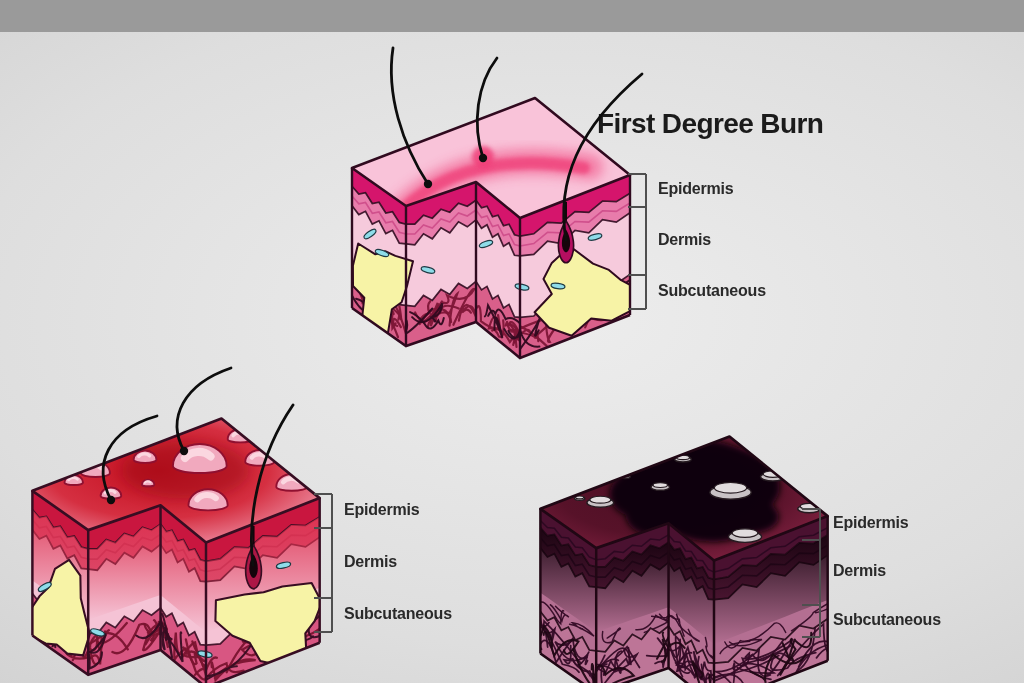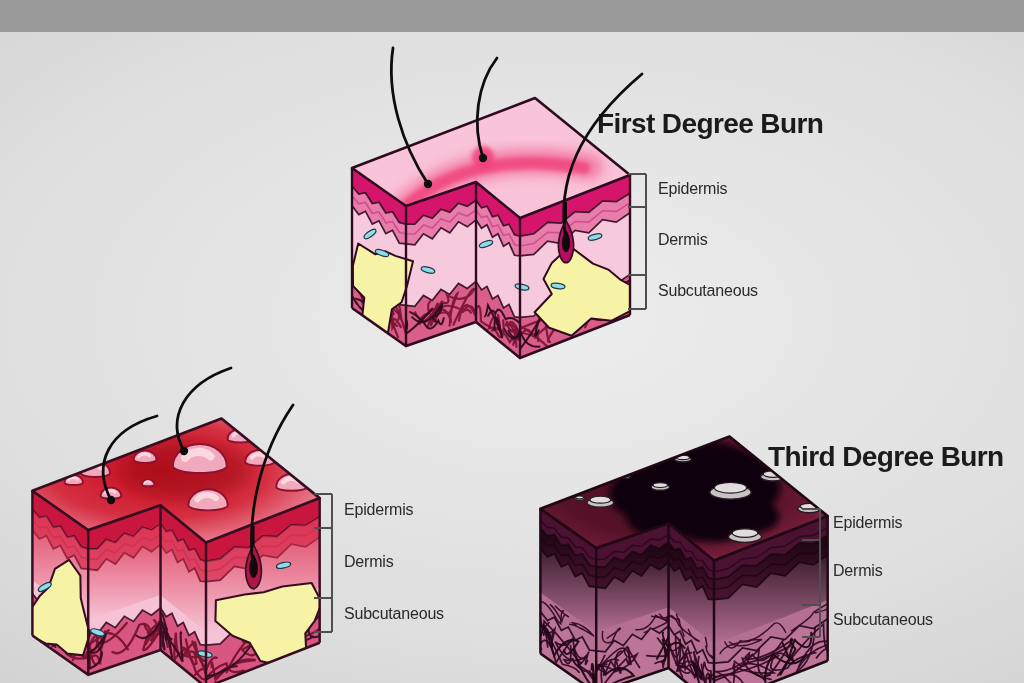--- a/index.html
+++ b/index.html
@@ -8,34 +8,33 @@
     background:radial-gradient(120% 100% at 54% 42%, #ededed 0%, #dedede 48%, #cdcdcd 82%, #c2c2c2 100%);margin-top:32px;}
   .title{position:absolute;margin:0;font-size:28px;font-weight:700;color:#1b1b1b;
     letter-spacing:-0.6px;white-space:nowrap;}
   #t0{left:597px;top:76px;}
   #t1{left:276px;top:388px;}
   #t2{left:768px;top:409px;}
   .blk{position:absolute;}
   #blk0{left:340px;top:58px;width:300px;height:285px;}
   #blk1{left:20px;top:378px;width:310px;height:295px;}
   #blk2{left:528px;top:396px;width:310px;height:295px;}
-  .layer-label{position:absolute;font-size:16px;font-weight:400;color:#2a2a2a;
+  .layer-label{position:absolute;font-size:16px;font-weight:700;color:#2a2a2a;
     letter-spacing:-0.2px;white-space:nowrap;text-align:center;}
   #lb00{left:658px;top:148px;} #lb01{left:658px;top:199px;} #lb02{left:658px;top:250px;}
   #lb10{left:344px;top:469px;} #lb11{left:344px;top:521px;} #lb12{left:344px;top:573px;}
   #lb20{left:833px;top:482px;} #lb21{left:833px;top:530px;} #lb22{left:833px;top:579px;}
   #ov{position:absolute;left:0;top:0;pointer-events:none;}
 </style>
 </head>
 <body>
 
 <div class="stage">
 
   <h2 class="title" id="t0">First Degree Burn</h2>
-  <h2 class="title" id="t2">Third Degree Burn</h2>
 
   <svg class="blk" id="blk0" viewBox="0 0 300 285">
       <defs>
         <clipPath id="c0t">
           <polygon points="12.0,78.0 195.0,8.0 290.0,85.0 180.0,128.0 136.0,92.0 66.0,116.0"></polygon>
         </clipPath>
         <clipPath id="c0s">
           <polygon points="12.0,78.0 66.0,116.0 136.0,92.0 180.0,128.0 290.0,85.0 290.0,225.0 180.0,268.0 136.0,232.0 66.0,256.0 12.0,218.0"></polygon>
         </clipPath>
         <clipPath id="c0u0">

